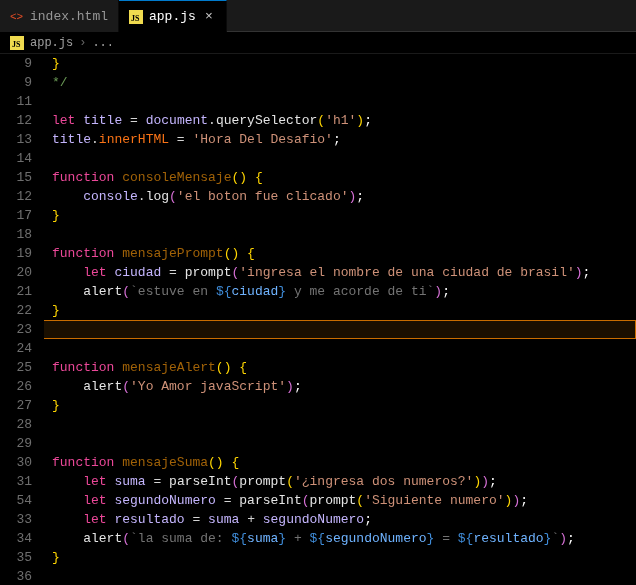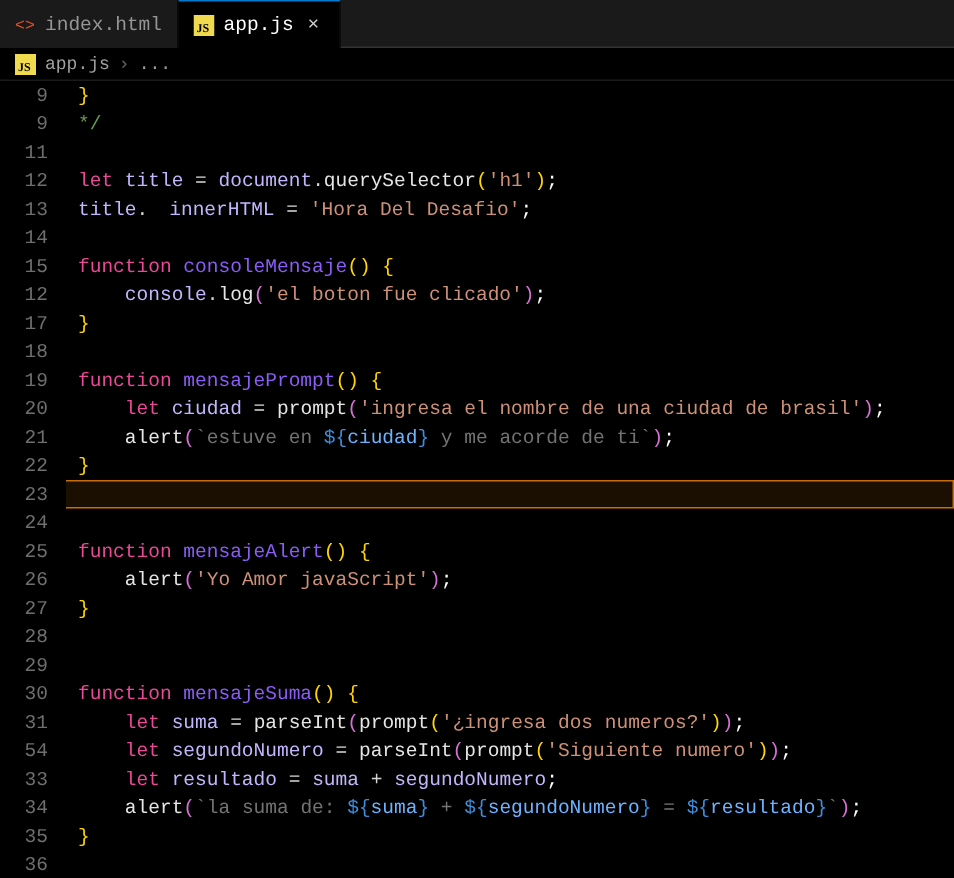--- a/index.html
+++ b/index.html
@@ -74,23 +74,23 @@
   }
   .code .line { padding-left: 8px; }
   .highlight {
     background: #1a0f00;
     box-shadow: inset 0 0 0 1px #c96d00;
     margin-left: -52px;
     padding-left: 60px;
   }
   
   .kw { color: #ec4899; }       
-  .fn { color: #8b5cf6; }       
+  .fn { color: #a16207; }       
   .id { color: #c4b5fd; }       
-  .prop { color: #c4b5fd; margin-left: 14px; }
+  .prop { color: #f97316; }
   .meth { color: #e5e5e5; }
   .str { color: #ce9178; }
   .tmpl { color: #737373; }
   .tmplvar { color: #6fb3ff; }
   .pun { color: #d4d4d4; }
   .op { color: #d4d4d4; }
   .brace { color: #ffd602; }
   .brace2 { color: #d670d6; }
   .cm { color: #6a9955; }
   .builtin { color: #3f8cd9; }

